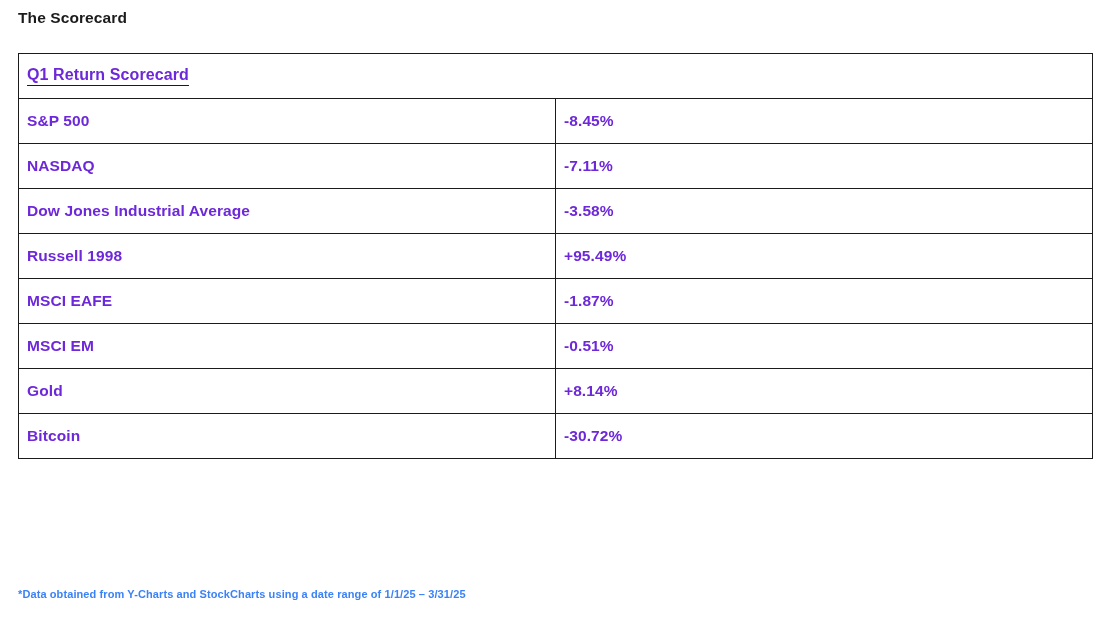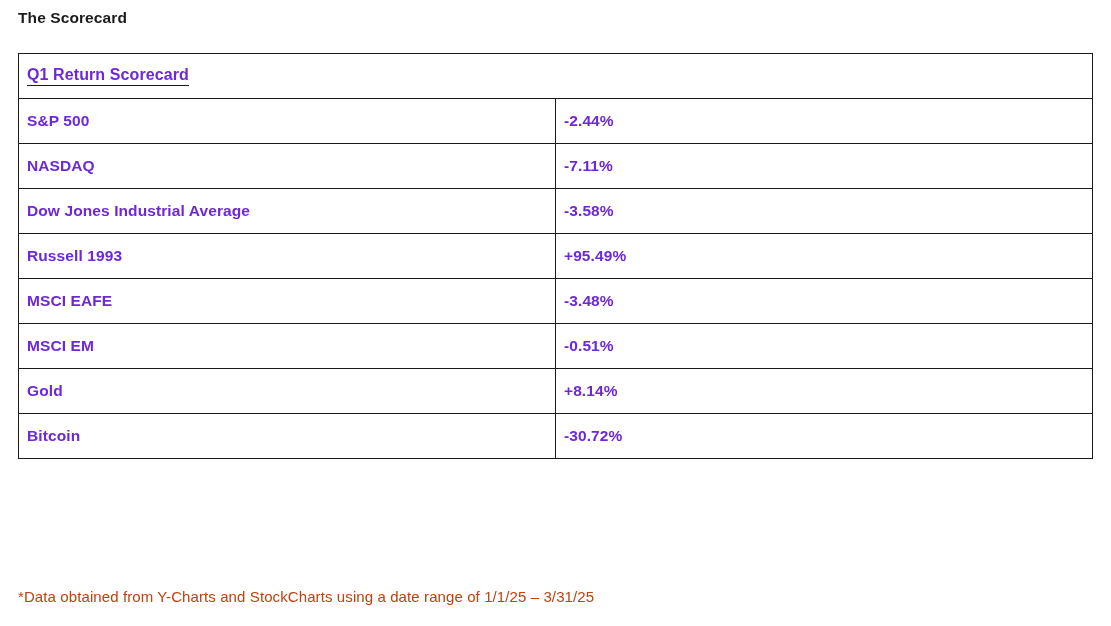--- a/index.html
+++ b/index.html
@@ -67,23 +67,23 @@
     border-bottom: 1.5px solid #1b1b1b;
     padding-bottom: 1px;
     line-height: 1.15;
   }
   td.col-name { width: 538px; margin-left: 48px; }
   td.col-value { width: 537px; padding-left: 10px; }
   .footnote {
     position: absolute;
     left: 18px;
     top: 588px;
-    font-size: 15px;
-    font-weight: normal;
-    color: #c2410c;
+    font-size: 11px;
+    font-weight: bold;
+    color: #3b82f6;
     letter-spacing: 0.1px;
   }
 </style>
 </head>
 <body>
 
 <div class="page">
 
   <div class="section-title">The Scorecard</div>
 
@@ -91,37 +91,37 @@
     <table class="scorecard">
       <tbody>
         <tr class="header-row">
           <td class="header-cell" colspan="2">
             <span class="header-underline">Q1 Return Scorecard</span>
           </td>
         </tr>
 
         <tr>
           <td class="col-name">S&amp;P 500</td>
-          <td class="col-value">-2.44%</td>
+          <td class="col-value">-8.45%</td>
         </tr>
         <tr>
           <td class="col-name">NASDAQ</td>
           <td class="col-value">-7.11%</td>
         </tr>
         <tr>
           <td class="col-name">Dow Jones Industrial Average</td>
           <td class="col-value">-3.58%</td>
         </tr>
         <tr>
-          <td class="col-name">Russell 1993</td>
+          <td class="col-name">Russell 1998</td>
           <td class="col-value">+95.49%</td>
         </tr>
         <tr>
           <td class="col-name">MSCI EAFE</td>
-          <td class="col-value">-3.48%</td>
+          <td class="col-value">-1.87%</td>
         </tr>
         <tr>
           <td class="col-name">MSCI EM</td>
           <td class="col-value">-0.51%</td>
         </tr>
         <tr>
           <td class="col-name">Gold</td>
           <td class="col-value">+8.14%</td>
         </tr>
         <tr>

